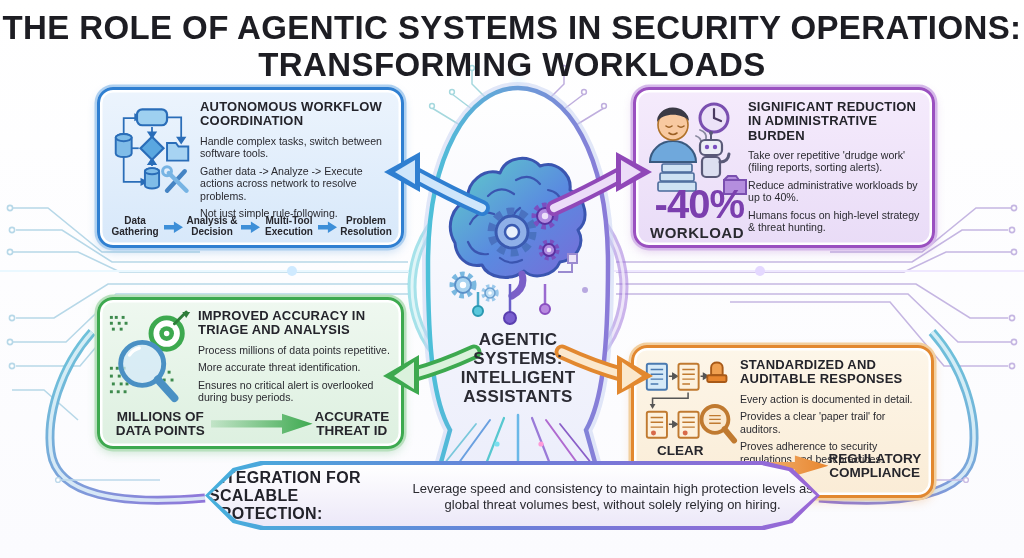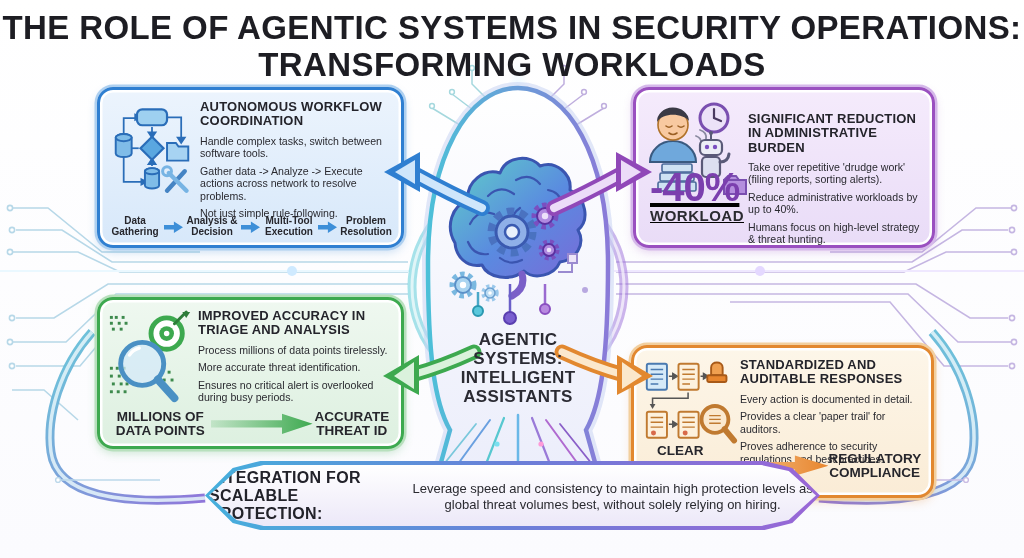--- a/index.html
+++ b/index.html
@@ -22,32 +22,32 @@
     background:linear-gradient(180deg,#eff8f0,#ddf0e0);
     box-shadow:inset 0 0 0 2.5px #fff,0 0 0 2.5px #b8e0bd,0 4px 10px rgba(61,169,79,.25);}
   .box-orange{left:631px;top:297px;width:297px;height:147px;border:3px solid #e2882f;
     background:linear-gradient(180deg,#fdf6e9,#faecd6);
     box-shadow:inset 0 0 0 2.5px #fff,0 0 0 2.5px #f2cf9e,0 4px 10px rgba(226,136,47,.25);margin-top:48px;}
 
   .box h3{margin:0;font-size:13px;line-height:1.1;color:#24242b;letter-spacing:.2px;}
   .box p{margin:0 0 5px 0;font-size:10.6px;line-height:1.18;color:#2a2a30;}
   .btxt{position:absolute;}
   .b1txt{left:100px;top:10px;width:196px;}
-  .b2txt{left:112px;top:10px;width:178px;margin-top:12px;}
+  .b2txt{left:112px;top:10px;width:178px;}
   .b3txt{left:98px;top:9px;width:198px;}
   .b4txt{left:106px;top:10px;width:186px;}
   .box h3{margin-bottom:6px;}
   .bicon{position:absolute;}
 
   .flowrow{position:absolute;left:6px;right:6px;bottom:7px;display:flex;align-items:center;justify-content:space-between;}
   .flowstep{font-size:10px;font-weight:700;color:#26262c;text-align:center;line-height:1.08;width:58px;}
   .arrow-sm{width:19px;height:13px;background:#3d8fd8;flex:0 0 auto;
     clip-path:polygon(0 33%,52% 33%,52% 6%,100% 50%,52% 94%,52% 67%,0 67%);}
 
-  .stat{position:absolute;left:14px;bottom:21px;text-align:left;text-decoration:underline;}
+  .stat{position:absolute;left:14px;bottom:4px;text-align:right;}
   .stat .num{font-size:40px;font-weight:700;color:#7b3fae;letter-spacing:-1px;line-height:1;}
   .stat .lbl{font-size:15px;font-weight:700;color:#2a2a30;letter-spacing:.5px;}
 
   .footflow{position:absolute;left:10px;right:10px;bottom:8px;display:flex;align-items:center;justify-content:space-between;}
   .footlbl{font-size:13.5px;font-weight:700;color:#26262c;line-height:1.05;text-align:center;}
   .arrow-lg{height:23px;flex:0 0 auto;clip-path:polygon(0 34%,70% 34%,70% 6%,100% 50%,70% 94%,70% 66%,0 66%);}
   .arrow-green{width:102px;background:linear-gradient(90deg,rgba(61,169,79,.18),#3da94f);}
   .arrow-orange{width:112px;background:linear-gradient(90deg,#f7cb9a,#e8862e);}
 
   .headlabel{position:absolute;left:440px;top:330px;width:156px;z-index:6;text-align:center;
@@ -293,21 +293,21 @@
       <circle cx="62" cy="24" r="7.5" fill="#3da94f"></circle>
         <circle cx="62" cy="24" r="2.8" fill="#ffffff"></circle>
       <line x1="70" y1="14" x2="82" y2="2" stroke="#2e7d3a" stroke-width="3" stroke-linecap="round"></line>
       <path d="M78,2 l8,0 -4,6 z" fill="#2e7d3a"></path>
       <circle cx="37" cy="55" r="22" fill="#d4e9f8" fill-opacity=".75" stroke="#4a90c4" stroke-width="5"></circle>
       <path d="M24,46 a17,17 0 0 1 10,-7" stroke="#ffffff" stroke-width="3.4" fill="none" stroke-linecap="round"></path>
       <line x1="53" y1="71" x2="70" y2="90" stroke="#4a90c4" stroke-width="8" stroke-linecap="round"></line>
     </svg>
     <div class="btxt b3txt">
       <h3>IMPROVED ACCURACY IN TRIAGE AND ANALYSIS</h3>
-      <p>Process millions of data points tirelessly.</p>
+      <p>Process millions of data points repetitive.</p>
       <p>More accurate threat identification.</p>
       <p>Ensures no critical alert is overlooked during busy periods.</p>
     </div>
     <div class="footflow">
       <div class="footlbl" style="width:118px">MILLIONS OF DATA POINTS</div>
       <div class="arrow-lg arrow-green"></div>
       <div class="footlbl" style="width:92px">ACCURATE THREAT ID</div>
     </div>
   </div>
 

